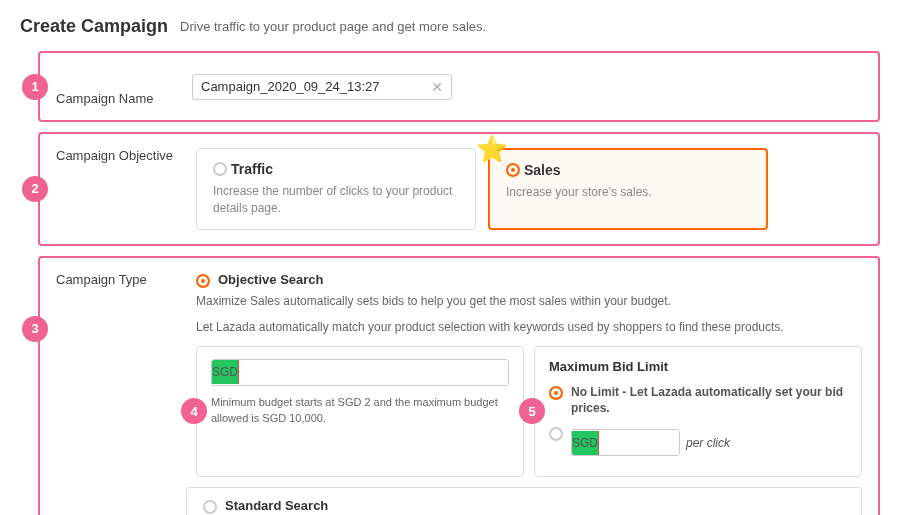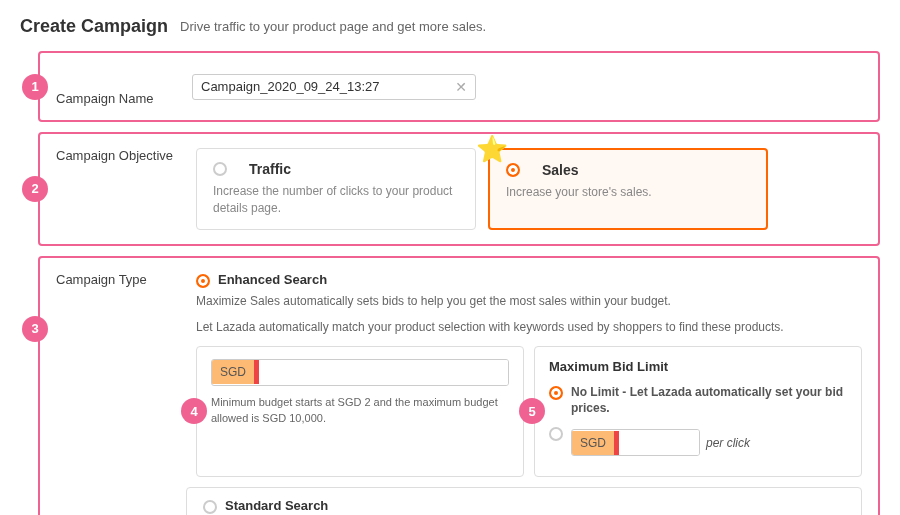--- a/index.html
+++ b/index.html
@@ -77,21 +77,21 @@
       display: flex;
       align-items: center;
       gap: 16px;
     }
     .campaign-name-input-wrap {
       display: flex;
       align-items: center;
       border: 1px solid #ccc;
       border-radius: 3px;
       padding: 4px 8px;
-      width: 284px;
+      width: 260px;
       background: #fff;
     }
     .campaign-name-input {
       border: none;
       outline: none;
       font-size: 13px;
       color: #333;
       flex: 1;
       width: 200px;
     }
@@ -127,21 +127,21 @@
       max-width: 280px;
       cursor: pointer;
     }
     .objective-card.selected {
       border: 2px solid #ff6600;
       background: #fff8f3;
     }
     .objective-card-header {
       display: flex;
       align-items: center;
-      gap: 22px;
+      gap: 4px;
       margin-bottom: 6px;
     }
     .radio-circle {
       width: 14px;
       height: 14px;
       border-radius: 50%;
       border: 2px solid #ccc;
       display: inline-block;
       flex-shrink: 0;
     }
@@ -226,25 +226,25 @@
     }
     .sgd-input-wrap {
       display: flex;
       align-items: center;
       border: 1px solid #ccc;
       border-radius: 3px;
       overflow: hidden;
       margin-bottom: 8px;
     }
     .sgd-label {
-      background: #fdba74;
-      padding: 5px 8px;
+      background: #22c55e;
+      padding: 5px 0;
       font-size: 12px;
       color: #555;
-      border-right: 5px solid #ef4444;
+      border-right: 1px solid #ef4444;
     }
     .budget-input {
       border: none;
       outline: none;
       padding: 5px 8px;
       font-size: 13px;
       flex: 1;
     }
     .budget-note {
       font-size: 11px;
@@ -389,21 +389,21 @@
     <div class="step-badge" style="top:60px; transform:none;">3</div>
     <div class="section">
       <div class="section-3-inner">
         <div class="section-3-label-col">
           <span class="section-label">Campaign Type</span>
         </div>
         <div class="campaign-type-content">
 
           <div class="campaign-type-option">
             <span class="radio-circle selected" style="margin-top:2px;"></span>
-            <span class="campaign-type-title">Enhanced Search</span>
+            <span class="campaign-type-title">Objective Search</span>
           </div>
           <div class="campaign-type-desc">Maximize Sales automatically sets bids to help you get the most sales within your budget.</div>
           <div class="campaign-type-desc">Let Lazada automatically match your product selection with keywords used by shoppers to find these products.</div>
 
           <div class="budget-bid-row">
 
             <div class="section-4" style="position:relative;">
               <div class="step-badge" style="left:-16px;top:50%;transform:translateY(-50%);">4</div>
               <div class="sgd-input-wrap">
                 <span class="sgd-label">SGD</span>

